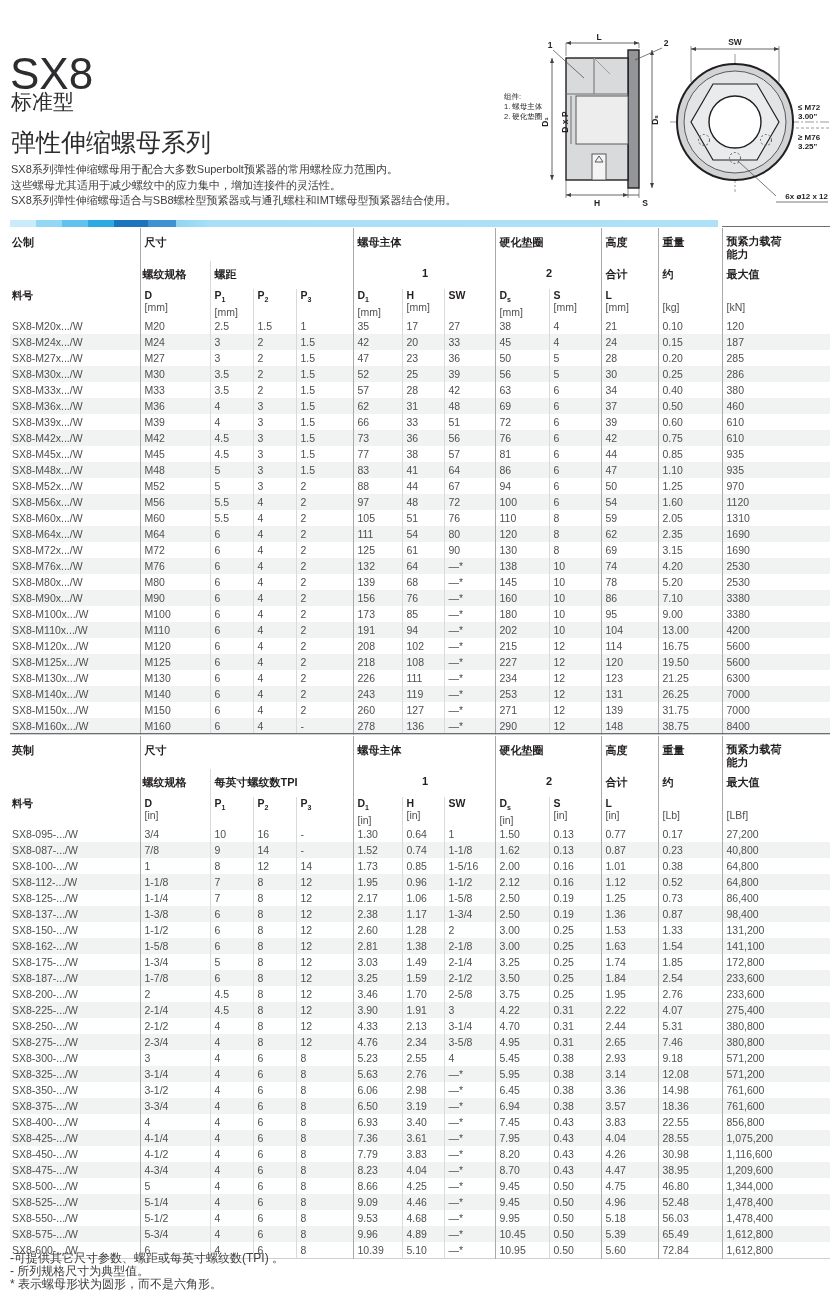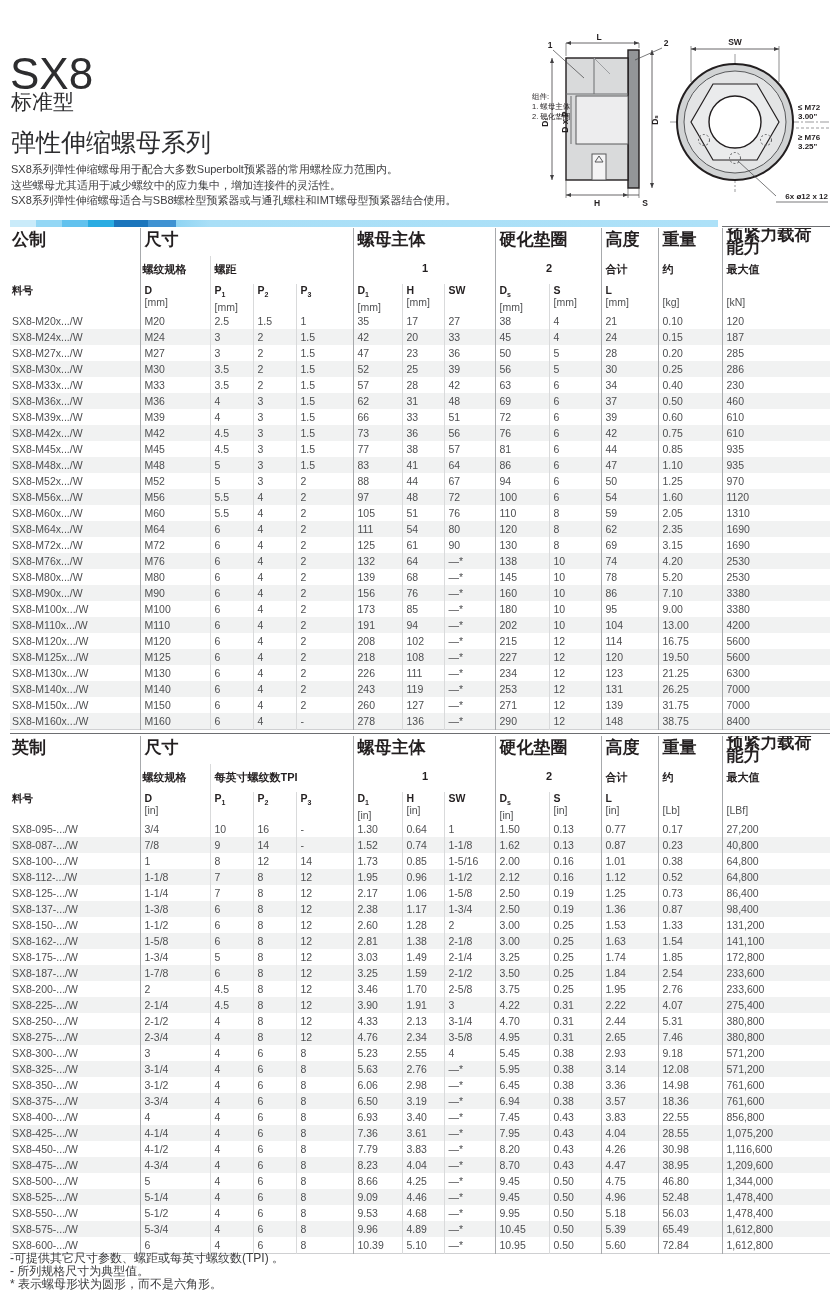--- a/index.html
+++ b/index.html
@@ -6,21 +6,21 @@
   html,body{background:#fff;}
   .page{position:relative;width:830px;height:1307px;background:#fff;overflow:hidden;
         font-family:"Liberation Sans","DejaVu Sans",sans-serif;color:#231f20;}
   
   .title{position:absolute;left:10px;top:52px;font-size:44px;line-height:1;font-weight:400;color:#2d2d2f;}
   .sub1{position:absolute;left:11px;top:88px;font-size:21px;font-weight:400;color:#2d2d2f;}
   .sub2{position:absolute;left:11px;top:126px;font-size:25px;font-weight:400;color:#2d2d2f;}
   .desc{position:absolute;left:11px;top:162px;font-size:11px;line-height:15.5px;color:#3d3d3f;}
   
   .diagram{position:absolute;left:498px;top:34px;width:332px;height:182px;}
-  .legend{position:absolute;left:6px;top:58px;font-size:7.5px;line-height:10px;color:#231f20;margin-left:28px;}
+  .legend{position:absolute;left:6px;top:58px;font-size:7.5px;line-height:10px;color:#231f20;}
   .dwg{position:absolute;left:0;top:0;}
   .dimtext{font-size:8.5px;font-weight:700;fill:#231f20;}
   .annot{font-size:8px;font-weight:700;fill:#231f20;}
   
   .bar-wrap{position:absolute;left:10px;top:220px;width:820px;height:8px;}
   .bar{position:absolute;left:0;top:0;width:708px;height:7px;
        background:linear-gradient(90deg,
          #c9ebfa 0,#c9ebfa 26px,#93d7f5 26px,#93d7f5 52px,#62c2ee 52px,#62c2ee 78px,
          #2aace2 78px,#2aace2 104px,#1b75bc 104px,#1b75bc 138px,#3f92d2 138px,#3f92d2 166px,
          #8fd4f3 166px,#a9dff7 200px,#ade1f8 708px);}
@@ -29,21 +29,21 @@
   
   table.spec{position:absolute;left:10px;width:820px;border-collapse:collapse;table-layout:fixed;
              border-bottom:1px solid #cfd0d2;}
   #metric{top:228px;}
   #imperial{top:736px;}
   table.spec th,table.spec td{font-size:10.5px;text-align:left;padding:0 2px 0 4px;
              font-weight:400;overflow:hidden;white-space:nowrap;vertical-align:top;}
   table.spec td:first-child,table.spec th:first-child{padding-left:2px;}
   .gsep{border-left:1px solid #a7a9ac;}
   .lsep{border-left:1px solid #d9dadb;}
-  tr.hA th{height:28px;font-weight:700;font-size:17px;}
+  tr.hA th{height:28px;padding-top:7px;font-weight:700;font-size:11px;}
   tr.hB th{height:28px;padding-top:6px;font-weight:700;font-size:11px;}
   tr.hC th{height:26px;font-weight:700;line-height:12px;}
   tr.hC sub{font-size:7px;}
   .unit{font-weight:400;color:#4f5052;}
   .center{text-align:center !important;}
   .pre{white-space:pre-line !important;line-height:13px;}
   table.spec tbody tr{height:16px;}
   table.spec tbody tr:nth-child(even){background:#f1f2f2;}
   table.spec tbody td{color:#4e4f51;line-height:16px;}
   
@@ -268,21 +268,21 @@
           <td class="lsep">3.5</td>
           <td class="lsep">2</td>
           <td class="lsep">1.5</td>
           <td class="gsep">57</td>
           <td class="lsep">28</td>
           <td class="lsep">42</td>
           <td class="gsep">63</td>
           <td class="lsep">6</td>
           <td class="gsep">34</td>
           <td class="gsep">0.40</td>
-          <td class="gsep">230</td>
+          <td class="gsep">380</td>
         </tr>
         <tr>
           <td>SX8-M36x.../W</td>
           <td class="gsep">M36</td>
           <td class="lsep">4</td>
           <td class="lsep">3</td>
           <td class="lsep">1.5</td>
           <td class="gsep">62</td>
           <td class="lsep">31</td>
           <td class="lsep">48</td>

